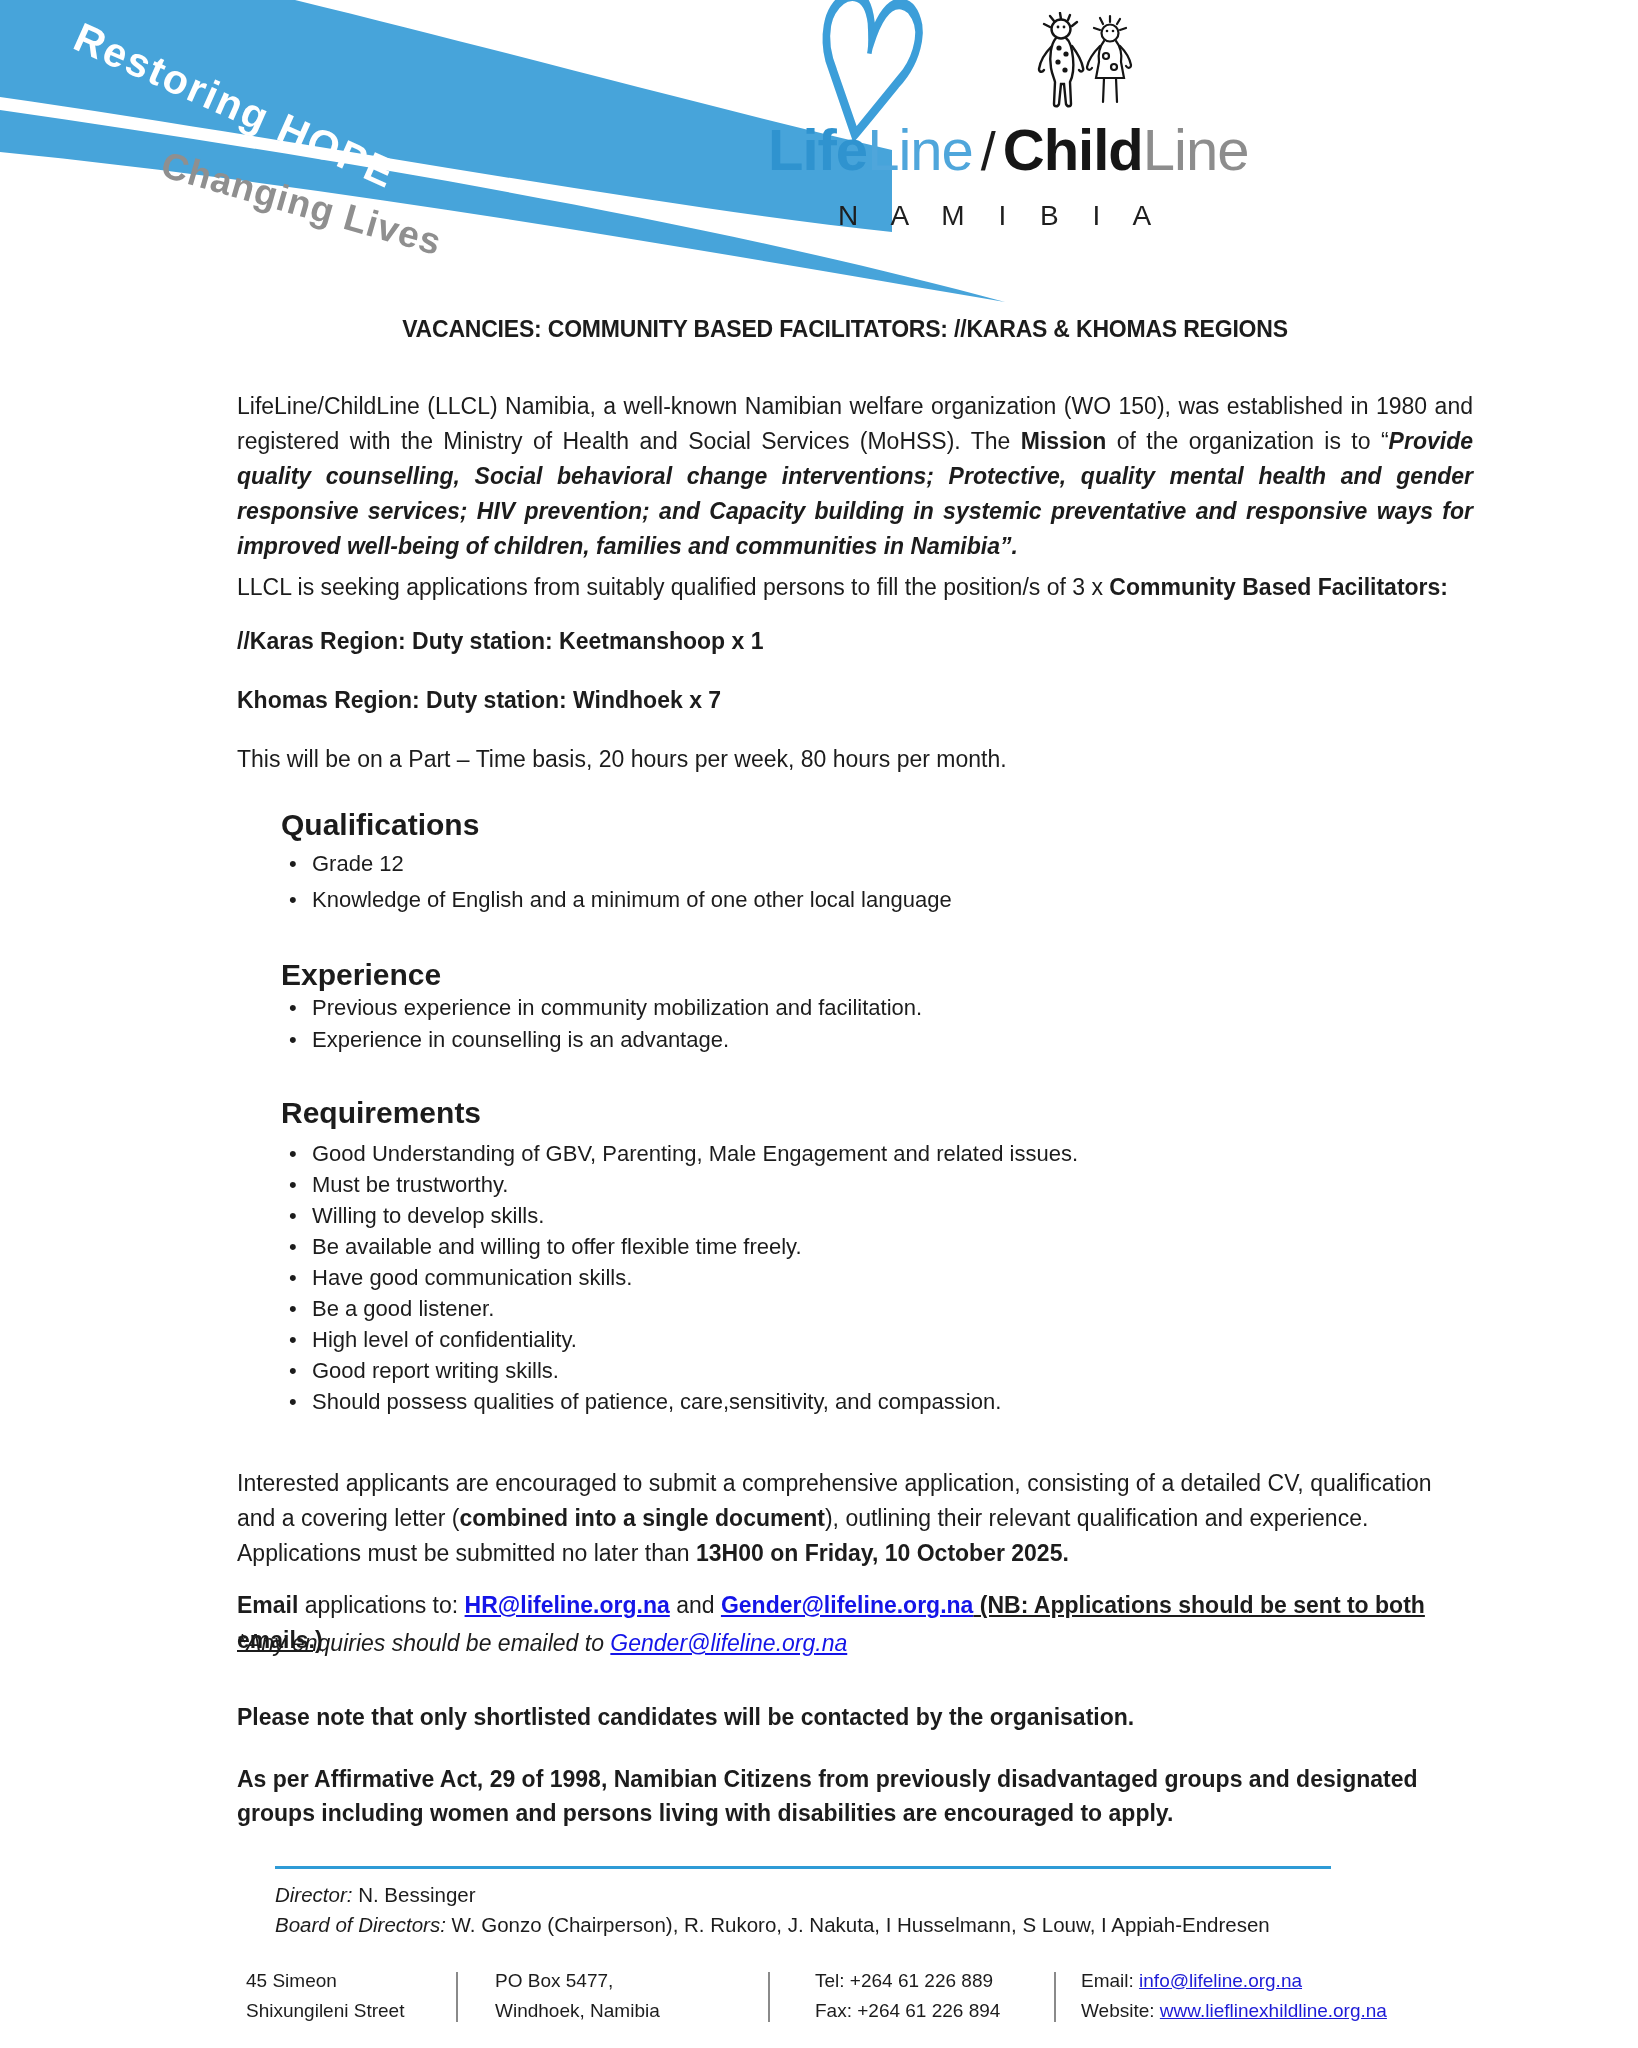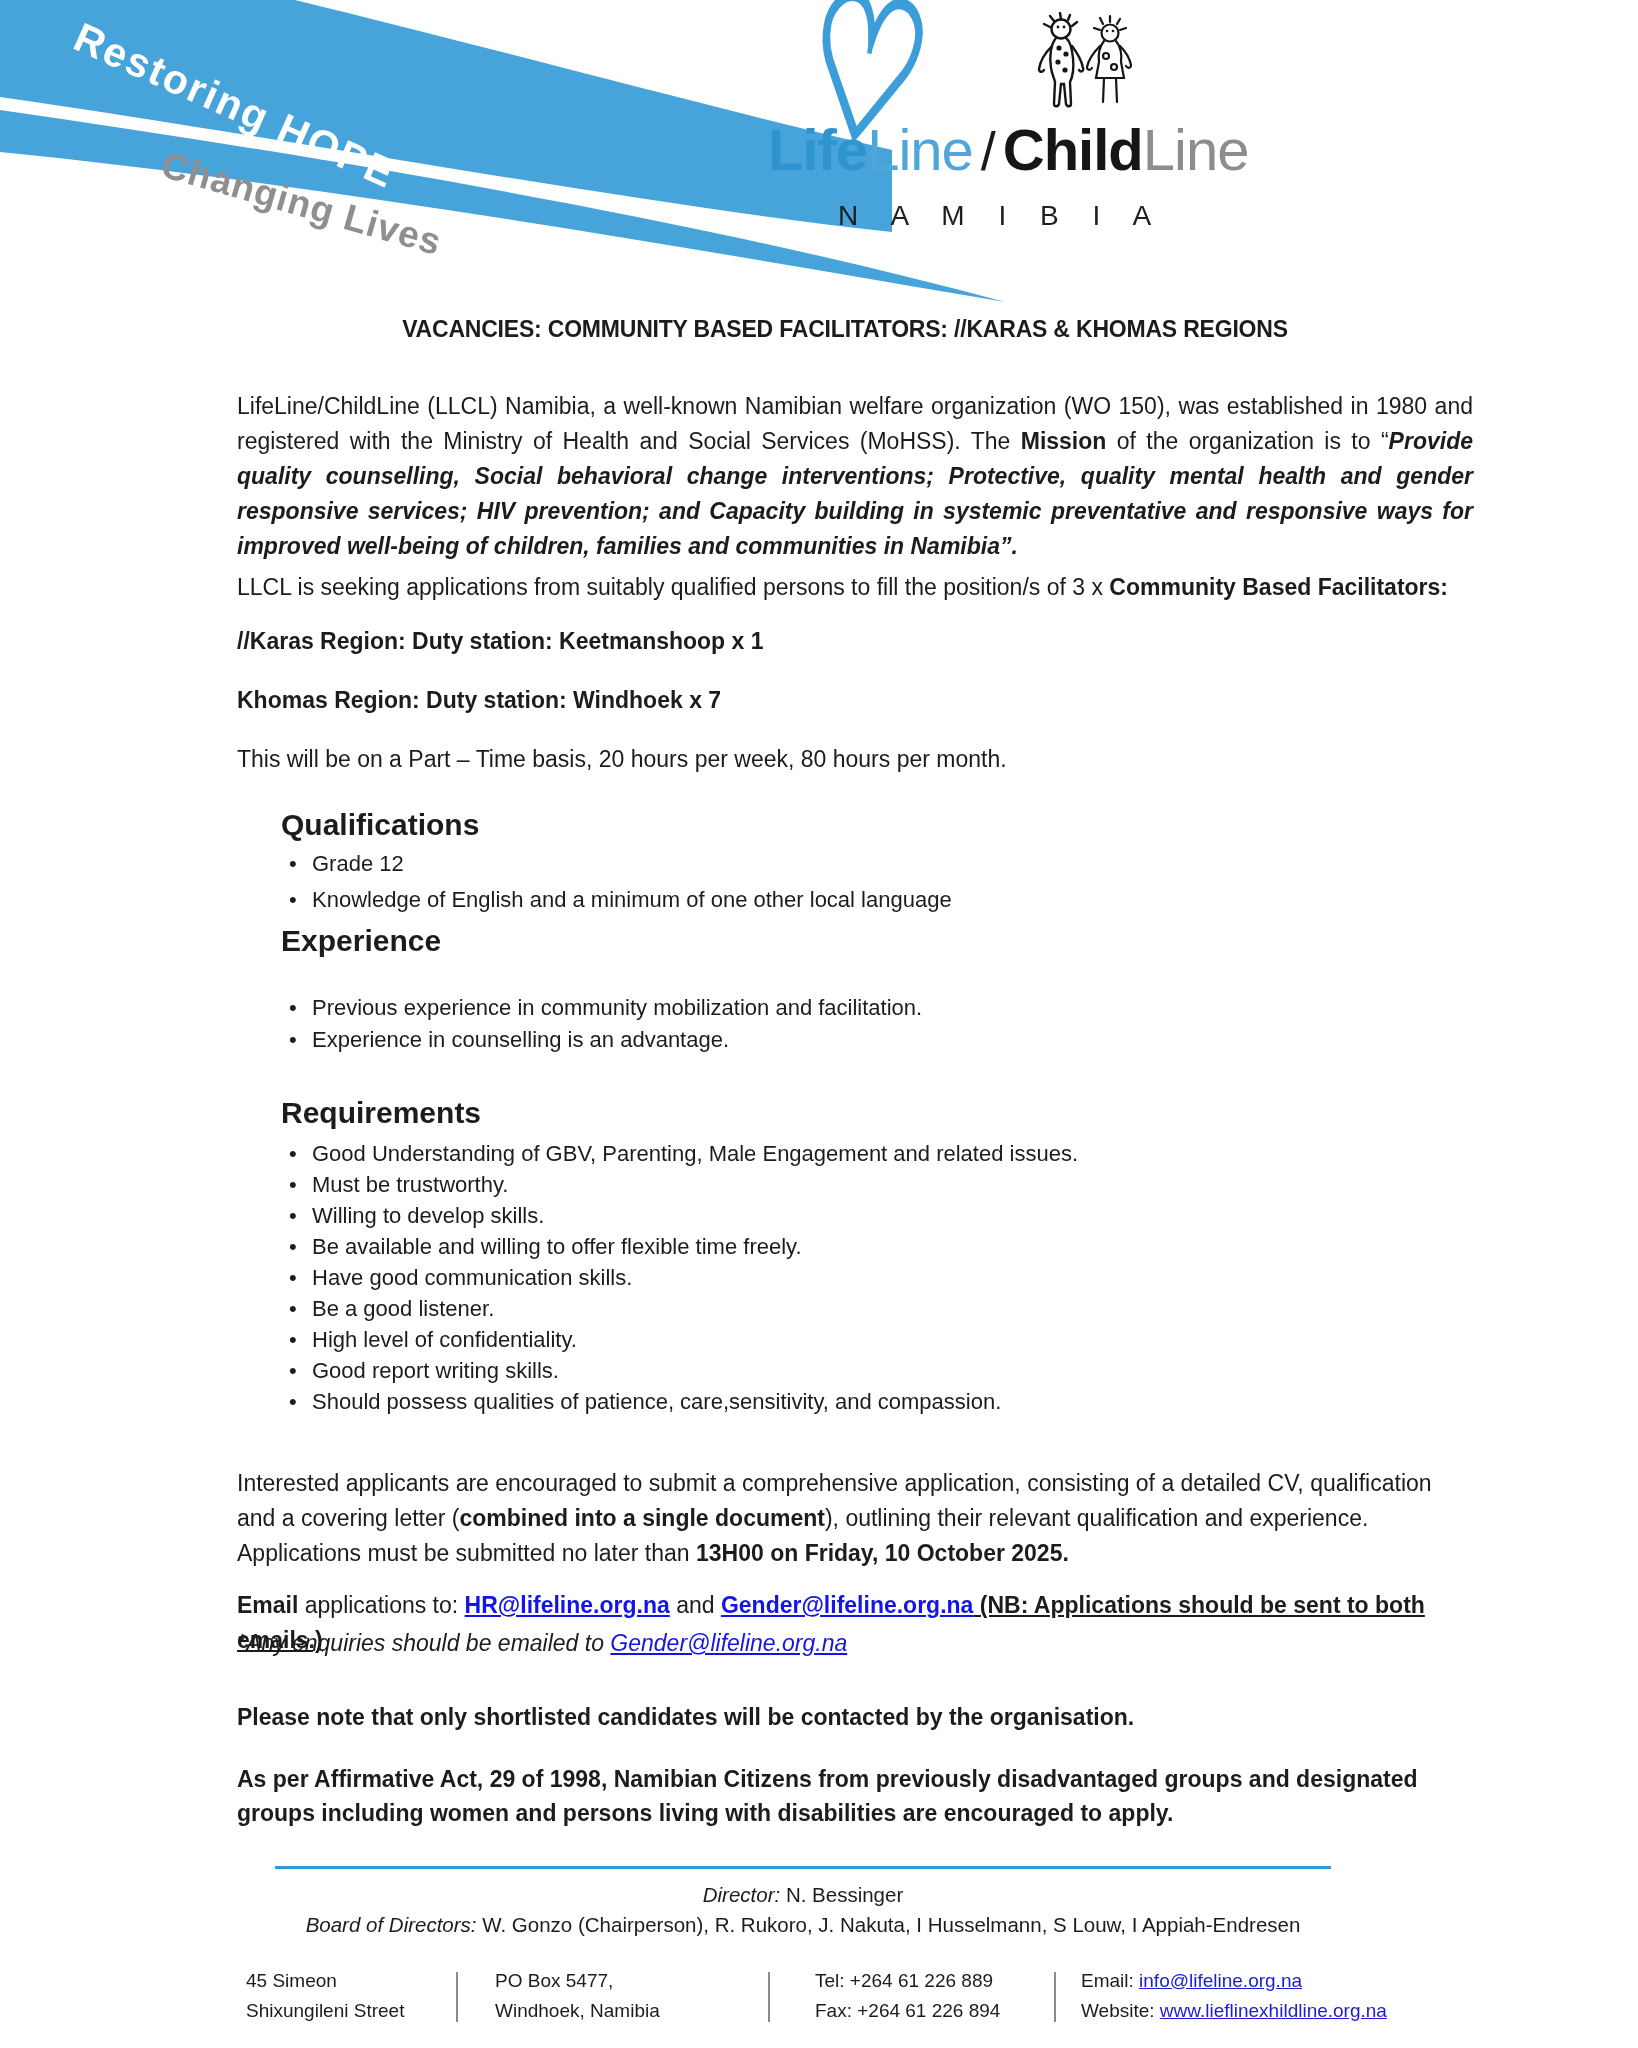--- a/index.html
+++ b/index.html
@@ -34,21 +34,21 @@
   .blist li::before{content:"\2022";position:absolute;left:62px;top:0;}
   .qual li{line-height:36px;}
   .exp  li{line-height:32px;}
   .req  li{line-height:31px;}
   a.link{color:#1414e8;text-decoration:underline;font-weight:bold;}
   a.link-italic{color:#1414e8;text-decoration:underline;font-style:italic;font-weight:normal;}
   .nb{font-weight:bold;text-decoration:underline;}
   .italic{font-style:italic;}
   
   .footer-rule{position:absolute;left:275px;top:1866px;width:1056px;height:3px;background:#2e9bd6;}
-  .footer-center{position:absolute;left:275px;width:1056px;text-align:center;font-size:20.5px;line-height:29px;}
+  .footer-center{position:absolute;left:275px;width:1056px;font-size:20.5px;line-height:29px;}
   .fcol{position:absolute;font-size:19px;line-height:30px;color:#1c1c1c;}
   .fdiv{position:absolute;top:1972px;width:2px;height:50px;background:#8a8a8a;}
   .fa{color:#1d1bd6;}
 </style>
 </head>
 <body>
 
 <div class="page">
 
   <svg class="banner-svg" width="1638" height="340" viewBox="0 0 1638 340">
@@ -115,21 +115,21 @@
   <div class="block bold" style="top:624px;">//Karas Region: Duty station: Keetmanshoop x 1</div>
   <div class="block bold" style="top:683px;">Khomas Region: Duty station: Windhoek x 7</div>
   <div class="block" style="top:742px;">This will be on a Part – Time basis, 20 hours per week, 80 hours per month.</div>
 
   <div class="sec-head" style="top:808px;">Qualifications</div>
   <ul class="blist qual" style="top:846px;">
     <li>Grade 12</li>
     <li>Knowledge of English and a minimum of one other local language</li>
   </ul>
 
-  <div class="sec-head" style="top:924px;">Experience</div>
+  <div class="sec-head" style="top:958px;">Experience</div>
   <ul class="blist exp" style="top:992px;">
     <li>Previous experience in community mobilization and facilitation.</li>
     <li>Experience in counselling is an advantage.</li>
   </ul>
 
   <div class="sec-head" style="top:1096px;">Requirements</div>
   <ul class="blist req" style="top:1138px;">
     <li>Good Understanding of GBV, Parenting, Male Engagement and related issues.</li>
     <li>Must be trustworthy.</li>
     <li>Willing to develop skills.</li>

